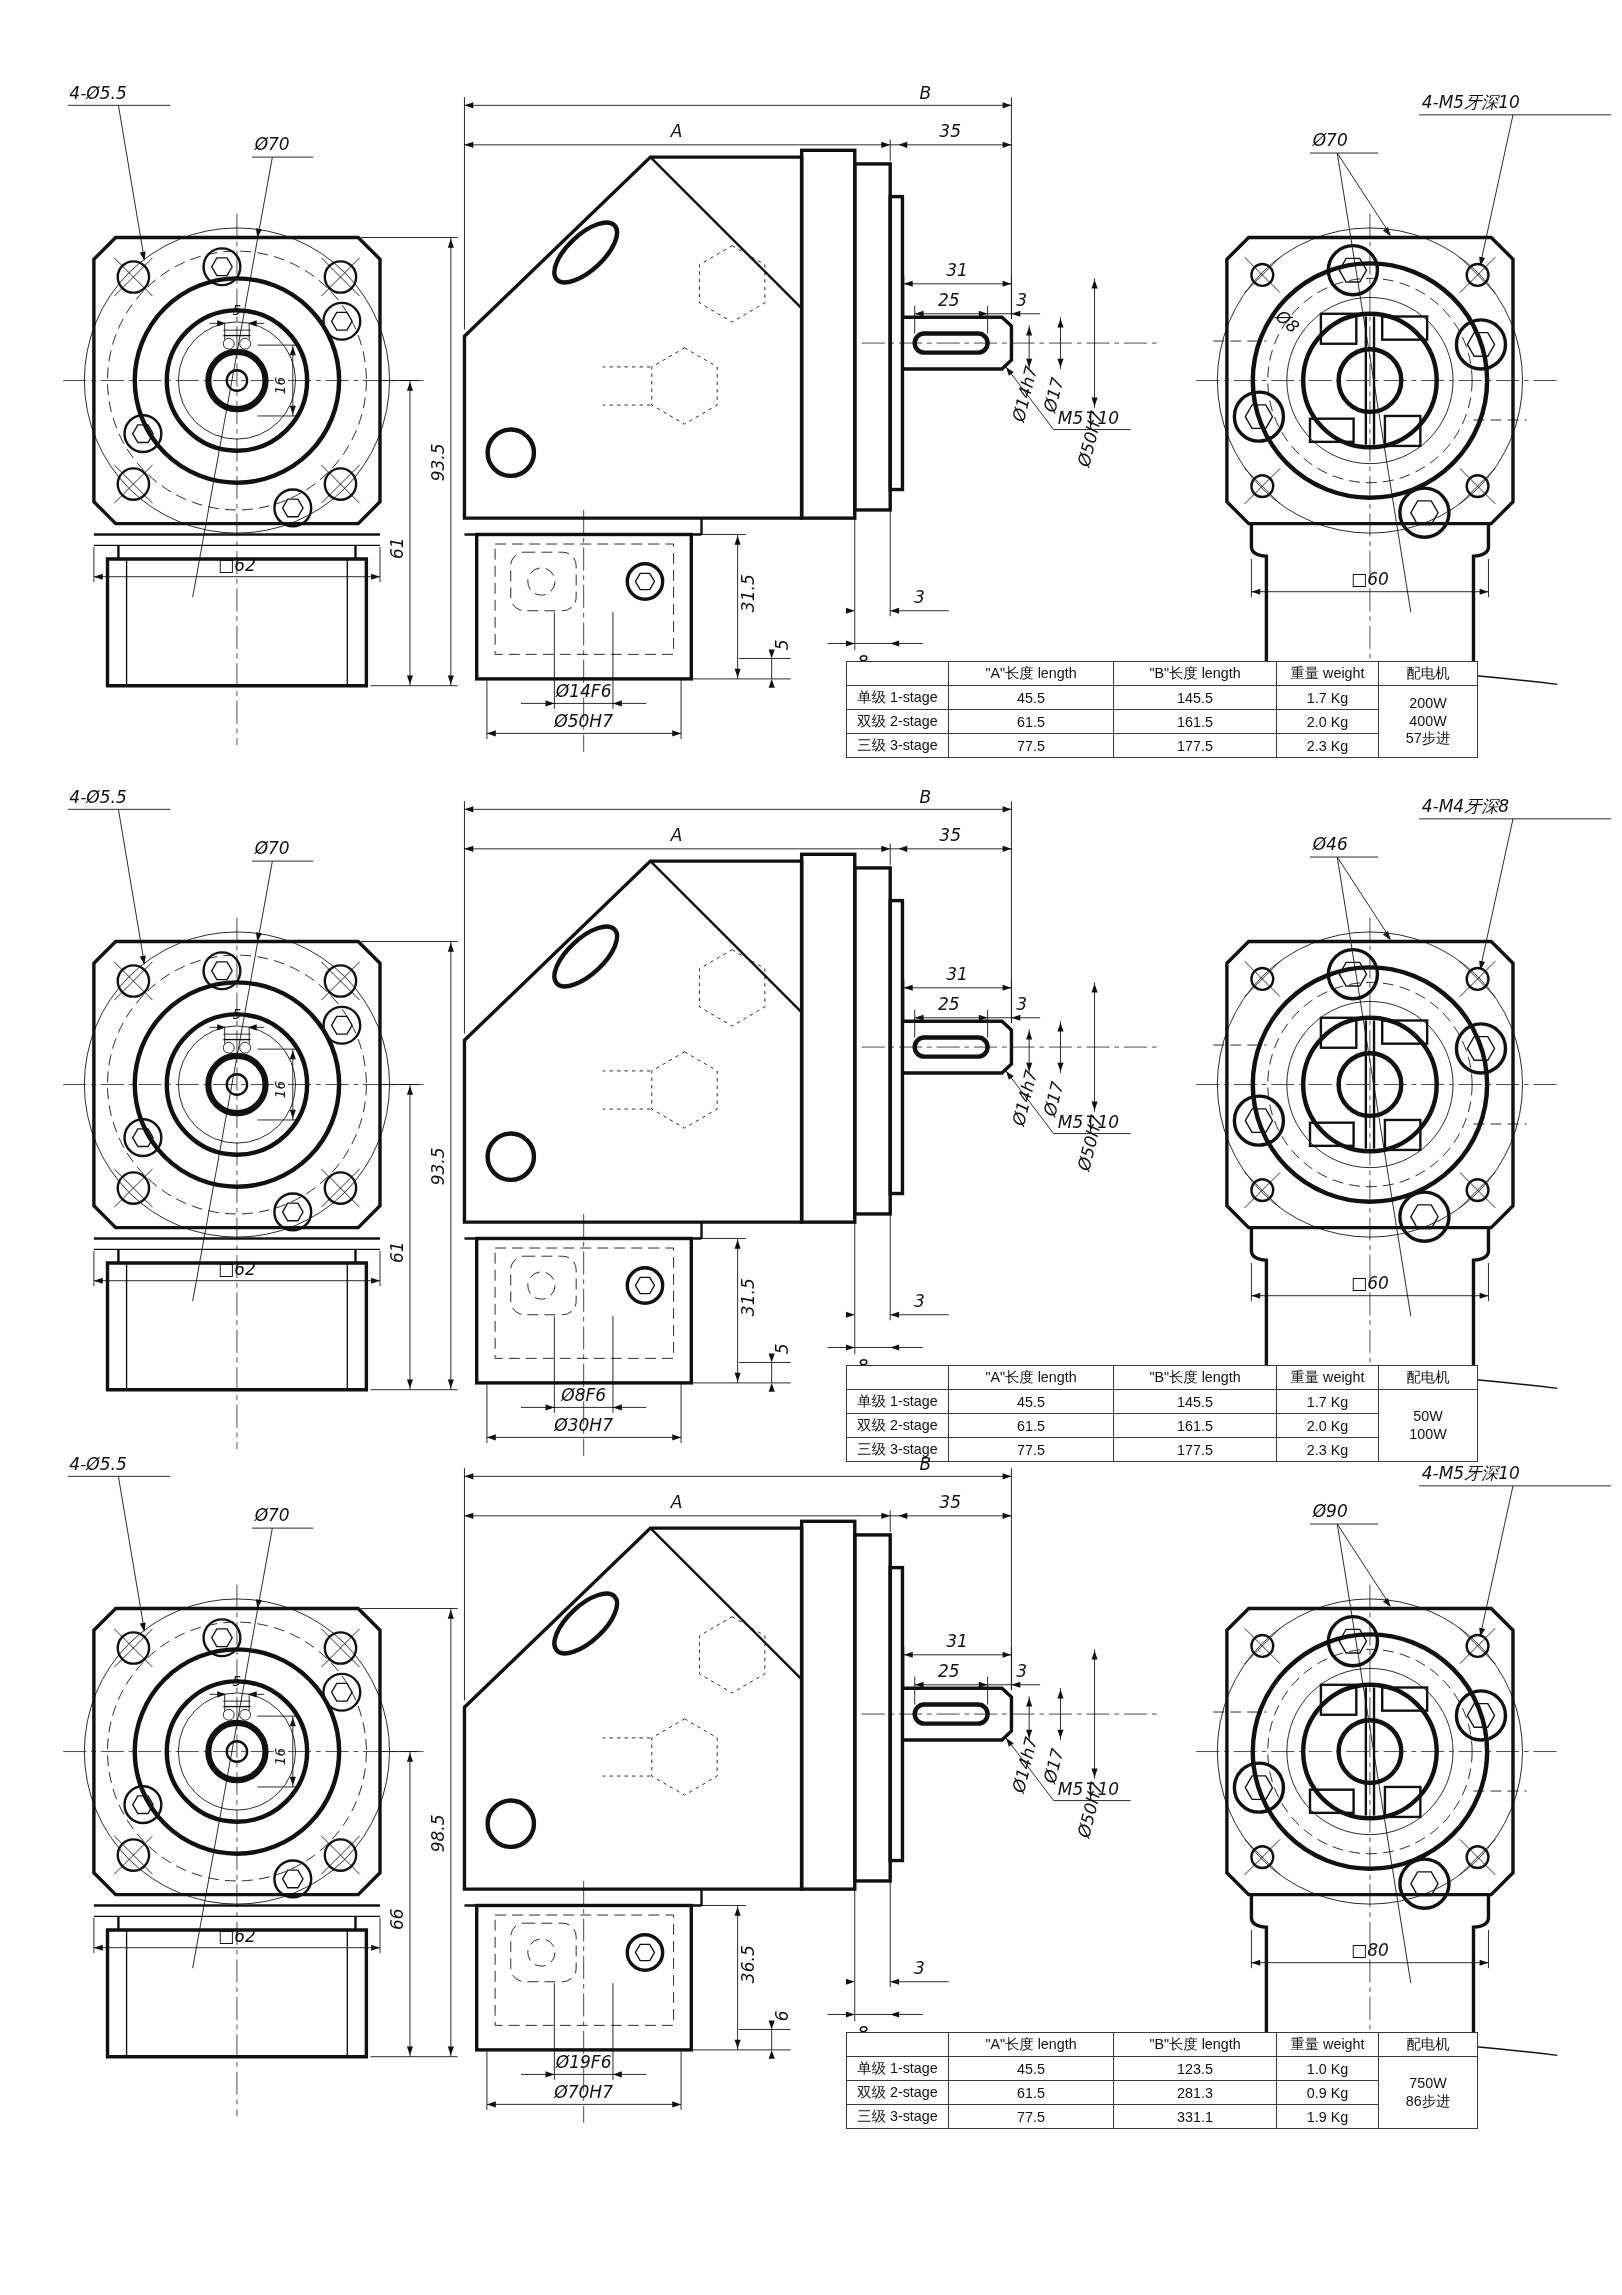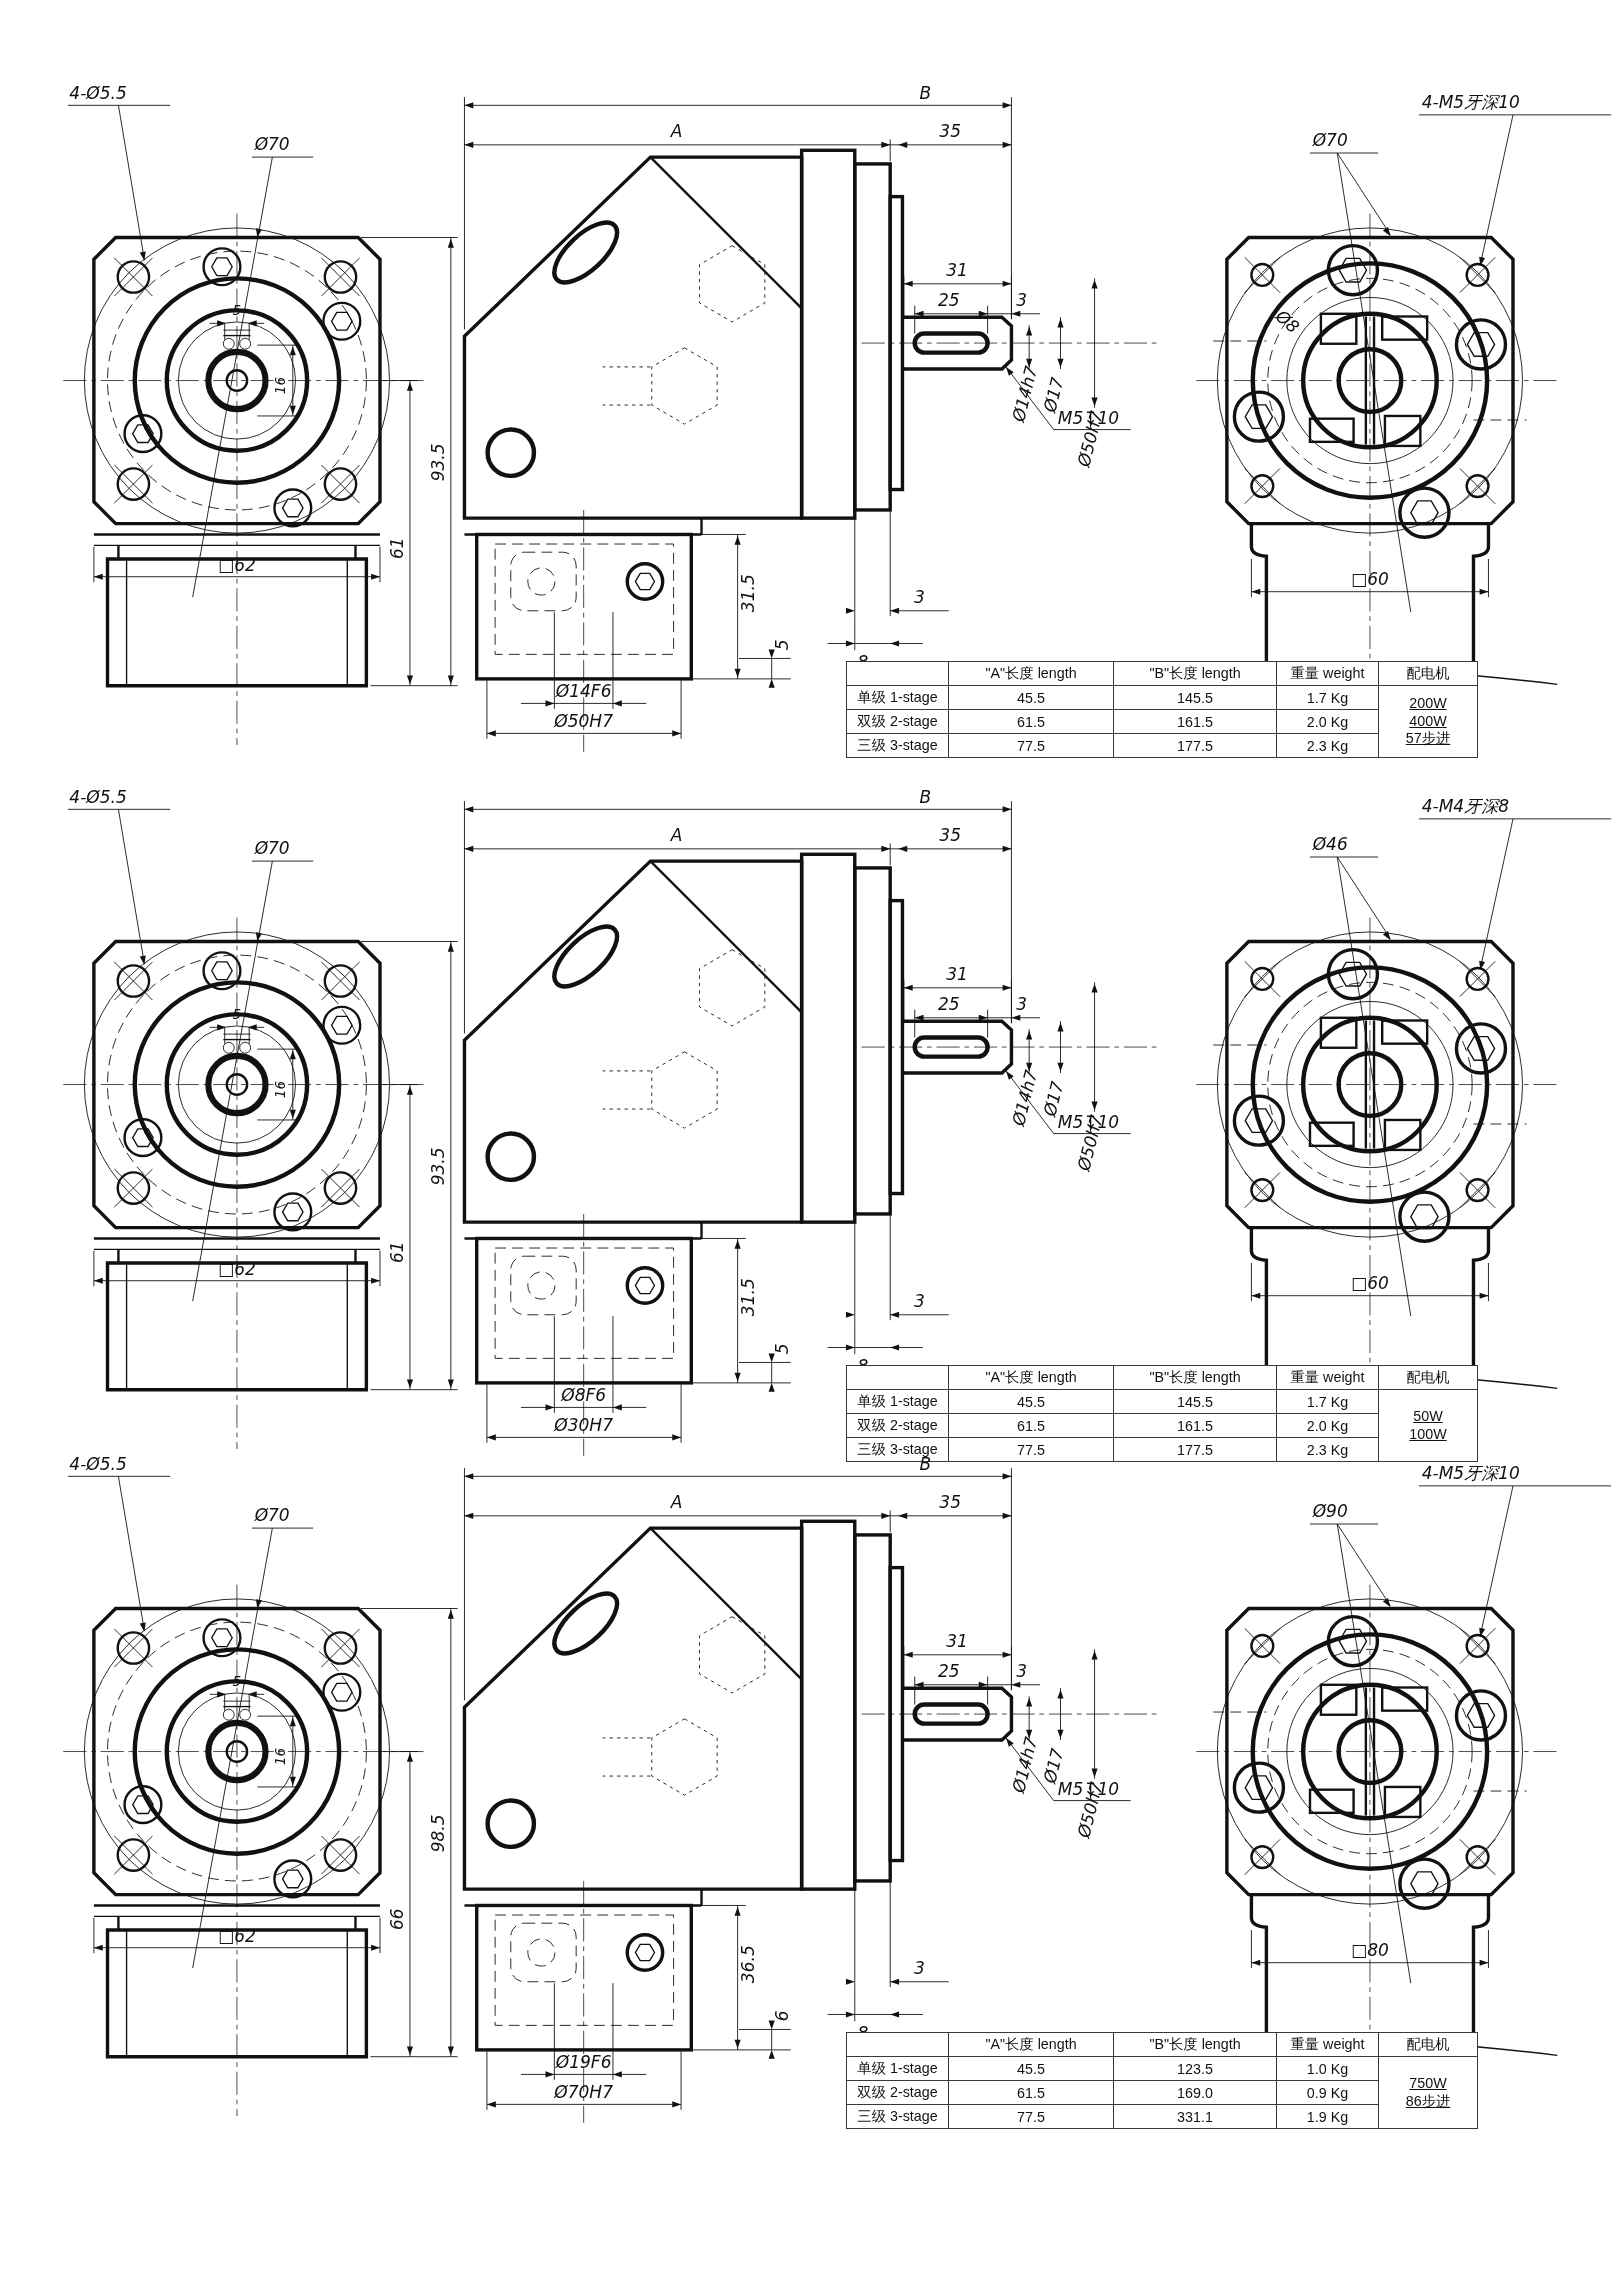--- a/index.html
+++ b/index.html
@@ -23,21 +23,21 @@
   .dt2{stroke-dasharray:5 6;}
   .ctr{stroke-dasharray:34 7 7 7;stroke-width:1.1;}
   .arw{fill:#111;stroke:none;}
   text.dt{font:italic 25px "DejaVu Sans",sans-serif;fill:#111;}
   text.dts{font:italic 20px "DejaVu Sans",sans-serif;fill:#111;}
   .tc{text-anchor:middle;}
   table.tbl{position:absolute;left:846px;top:587px;border-collapse:collapse;
     background:#fff;table-layout:fixed;}
   .tbl td{border:1.4px solid #3a3a3a;font-size:14.3px;text-align:center;
     padding:2px 2.7px;height:17.7px;color:#111;}
-  .tbl td.motor div{line-height:17.7px;text-decoration:underline;}
+  .tbl td.motor div{line-height:17.7px;}
 </style>
 </head>
 <body>
 
 <div id="rows">
 <section class="row">
 
   <svg class="front" width="436" height="688" viewBox="0 0 640 1010">
     <g>
       <line x1="270" y1="205" x2="270" y2="985" class="s1 ctr"></line>
@@ -999,21 +999,21 @@
       <td>1.0 Kg</td>
       <td rowspan="3" class="motor">
         <div>750W</div>
         <div>86步进</div>
         <div></div>
       </td>
     </tr>
     <tr>
       <td>双级 2-stage</td>
       <td>61.5</td>
-      <td>169.0</td>
+      <td>281.3</td>
       <td>0.9 Kg</td>
     </tr>
     <tr>
       <td>三级 3-stage</td>
       <td>77.5</td>
       <td>331.1</td>
       <td>1.9 Kg</td>
     </tr>
   </tbody>
       </table>

